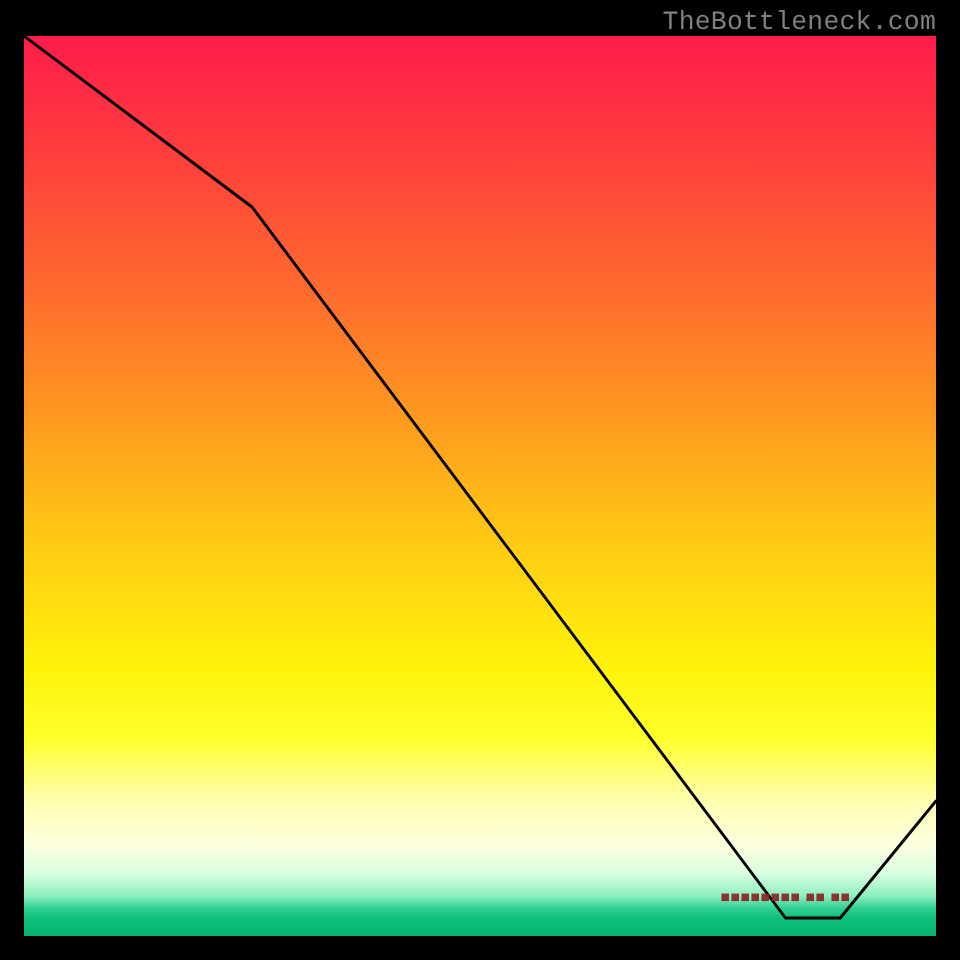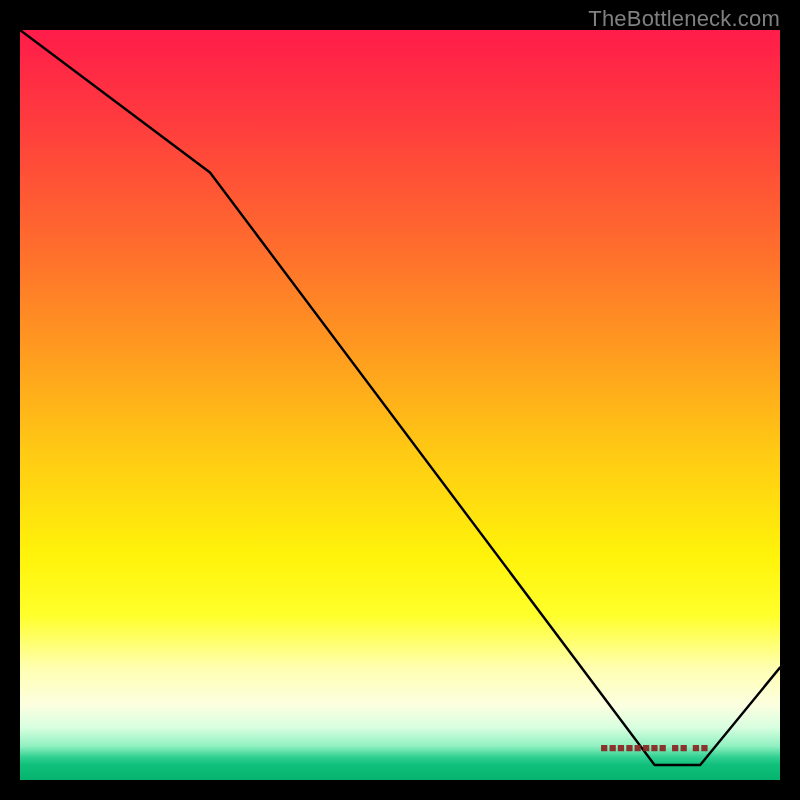--- a/index.html
+++ b/index.html
@@ -8,21 +8,21 @@
     position: relative;
     width: 800px;
     height: 800px;
     background: #000;
   }
   .watermark {
     position: absolute;
     top: 6px;
     right: 20px;
     color: #808080;
-    font-family: Liberation Sans, sans-serif;
+    font-family: Liberation Mono, monospace;
     font-size: 22px;
     letter-spacing: 0.2px;
     z-index: 50;
   }
   .plot {
     position: absolute;
     left: 20px;
     top: 30px;
     width: 760px;
     height: 750px;

